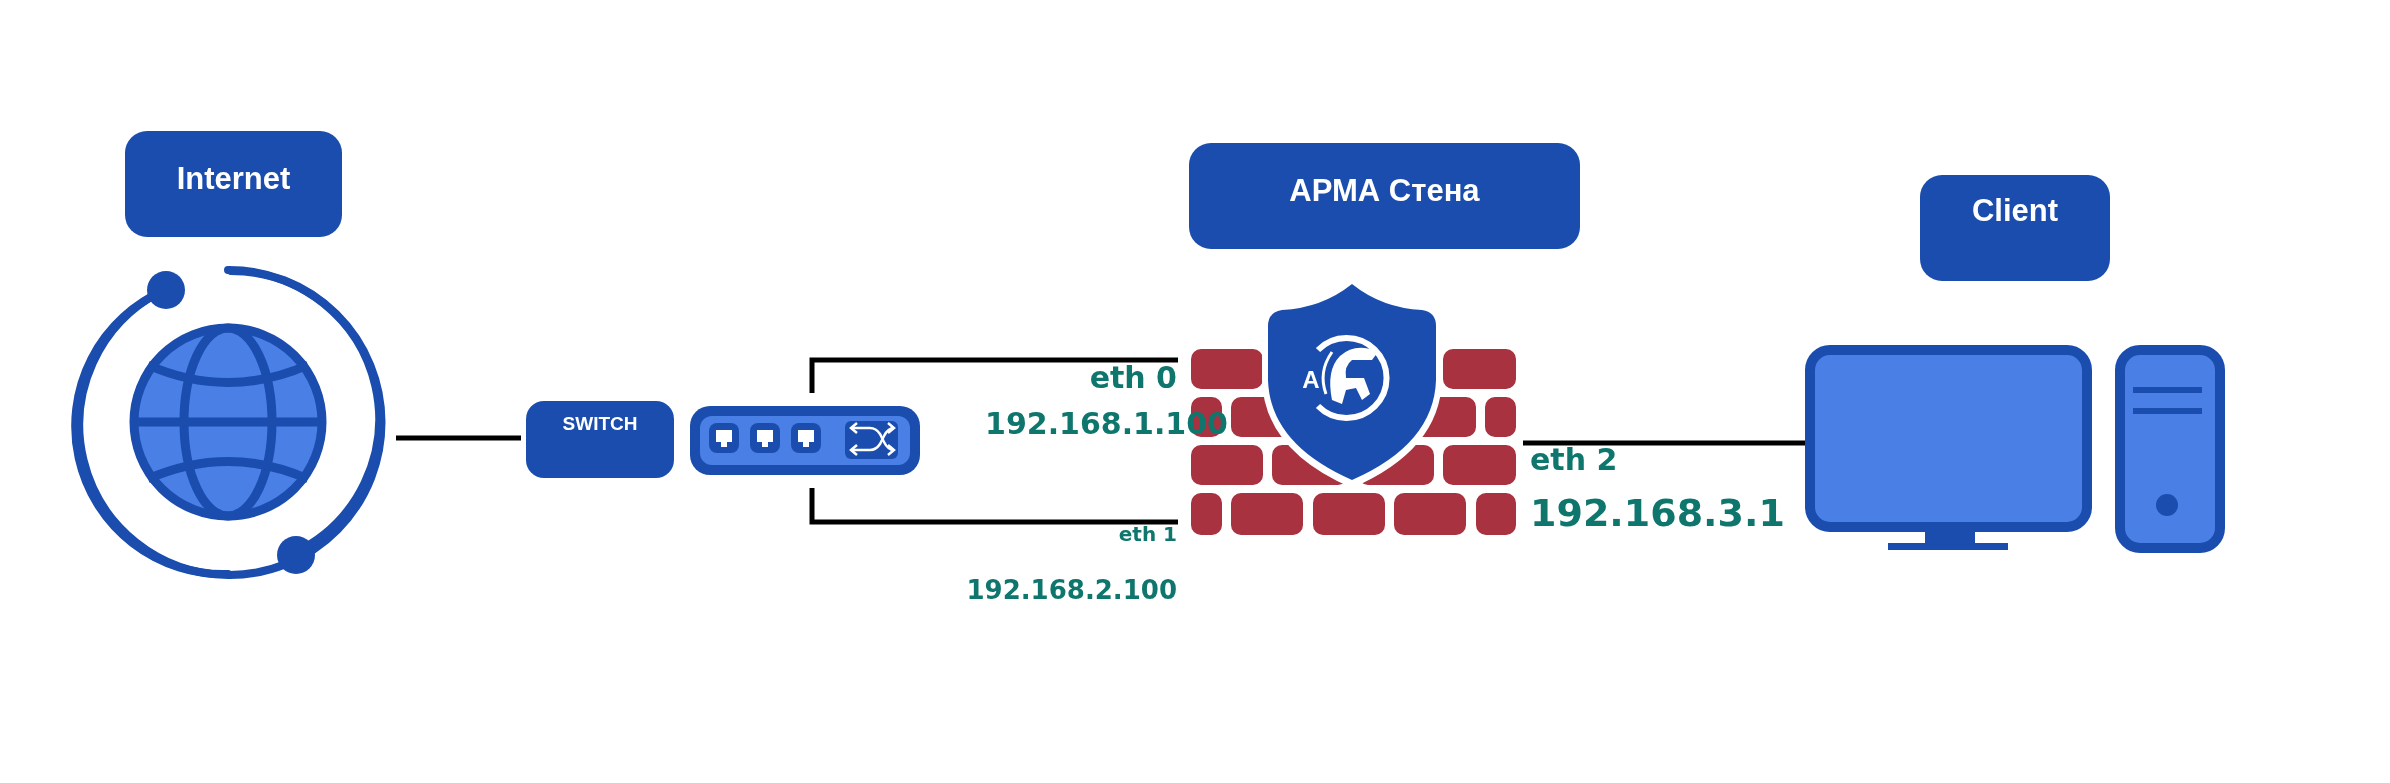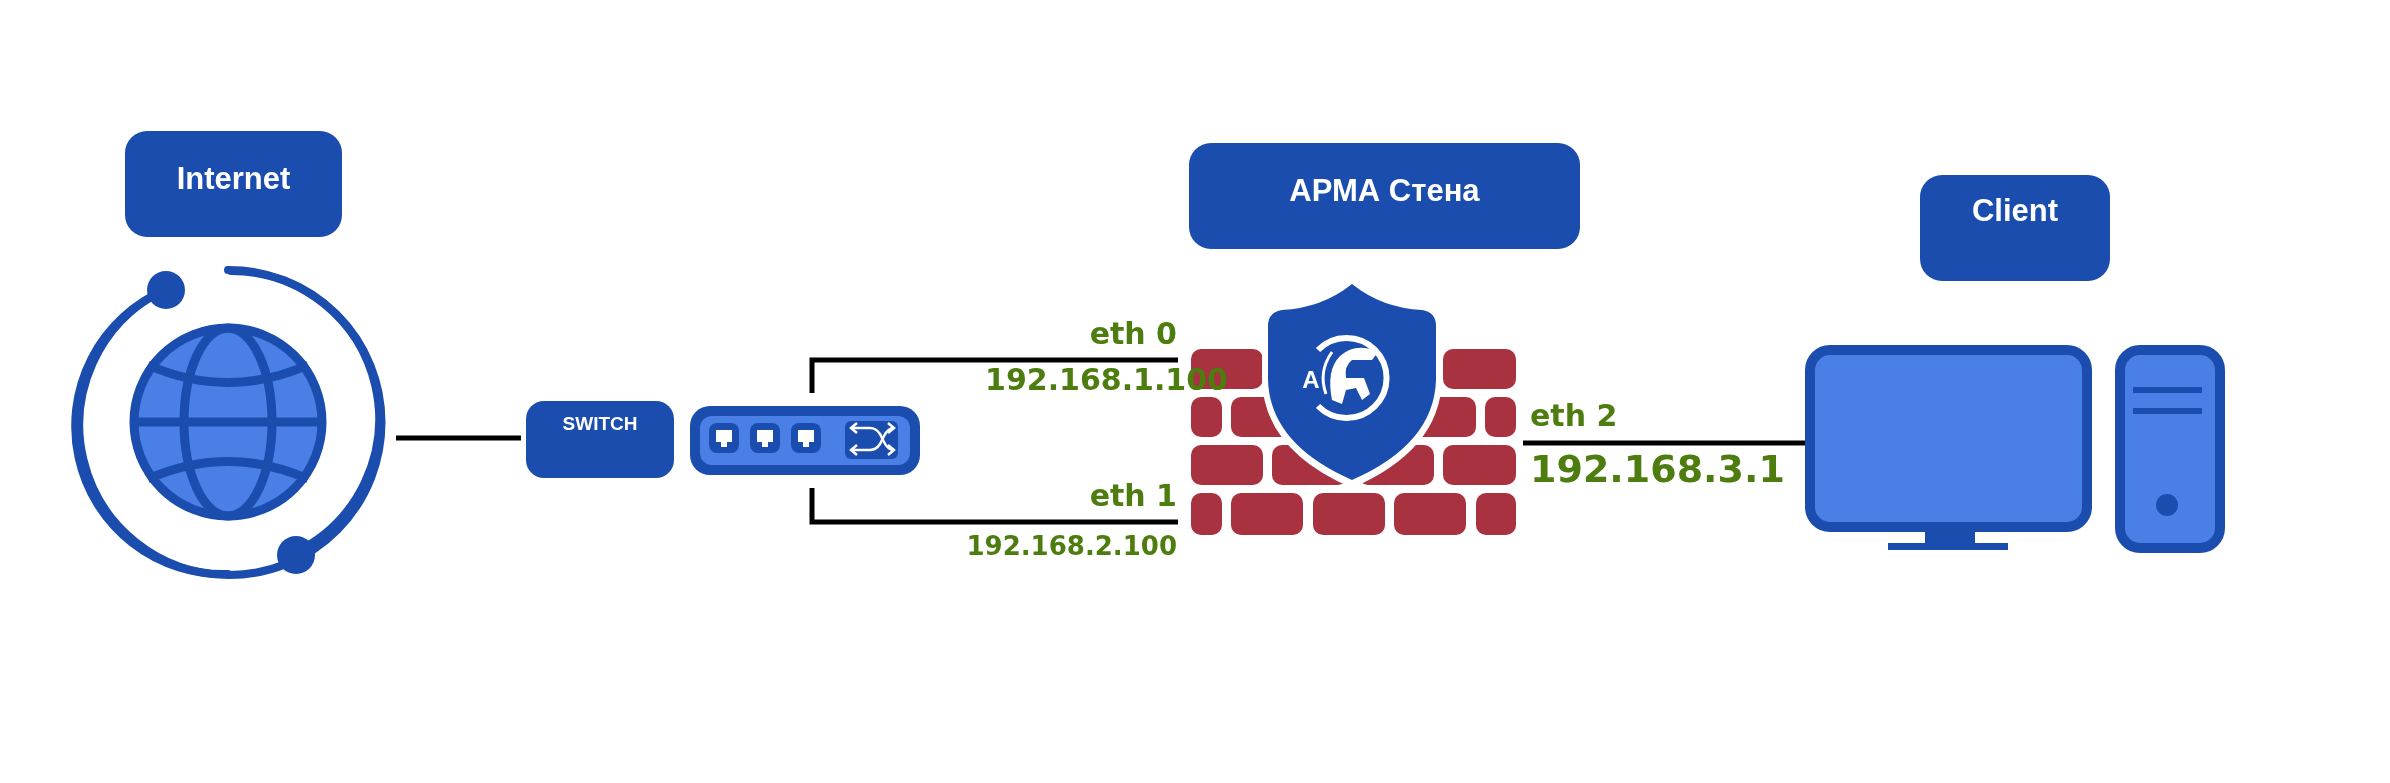--- a/index.html
+++ b/index.html
@@ -3,21 +3,21 @@
 <meta charset="utf-8">
 <style>
   html, body { margin:0; padding:0; background:#ffffff; }
   body { width:2390px; height:783px; position:relative; overflow:hidden; font-family:"Liberation Sans", sans-serif; }
   .label-box { position:absolute; background:#1A4DAE; border-radius:22px; color:#ffffff; font-weight:bold; display:flex; justify-content:center; align-items:flex-start; box-sizing:border-box; }
   .label-box span { display:block; }
   #lbl-internet { left:125px; top:131px; width:217px; height:106px; font-size:31px; padding-top:30px; }
   #lbl-arma { left:1189px; top:143px; width:391px; height:106px; font-size:31px; padding-top:30px; }
   #lbl-client { left:1920px; top:175px; width:190px; height:106px; font-size:31px; padding-top:18px; }
   #lbl-switch { left:526px; top:401px; width:148px; height:77px; font-size:19px; border-radius:18px; padding-top:12px; }
-  .iface { position:absolute; font-family:"DejaVu Sans", sans-serif; font-weight:bold; color:#4d7c0f; white-space:nowrap; }
+  .iface { position:absolute; font-family:"DejaVu Sans", sans-serif; font-weight:bold; color:#0f766e; white-space:nowrap;margin-top:44px; }
   .iface.right { text-align:right; }
   svg.diagram { position:absolute; left:0; top:0; }
 </style>
 </head>
 <body>
 
 <svg class="diagram" width="2390" height="783" viewBox="0 0 2390 783">
 
   <g stroke="#000" stroke-width="5" fill="none">
     <line x1="396" y1="438" x2="521" y2="438"></line>
@@ -126,17 +126,17 @@
 <div class="label-box" id="lbl-arma">
     <span>АРМА Стена</span>
   </div>
 <div class="label-box" id="lbl-client">
     <span>Client</span>
   </div>
 
 <div class="iface right" style="right:1213px; top:316px; font-size:30px;">eth 0</div>
 <div class="iface right" style="right:1162px; top:362px; font-size:30px;">192.168.1.100</div>
 
-<div class="iface right" style="right:1213px; top:478px; font-size:30px;">eth 1</div>
+<div class="iface right" style="right:1213px; top:478px; font-size:20px;">eth 1</div>
 <div class="iface right" style="right:1213px; top:531px; font-size:26px;">192.168.2.100</div>
 
 <div class="iface" style="left:1530px; top:398px; font-size:30px;">eth 2</div>
 <div class="iface" style="left:1530px; top:447px; font-size:38px;">192.168.3.1</div>
 
 </body></html>

